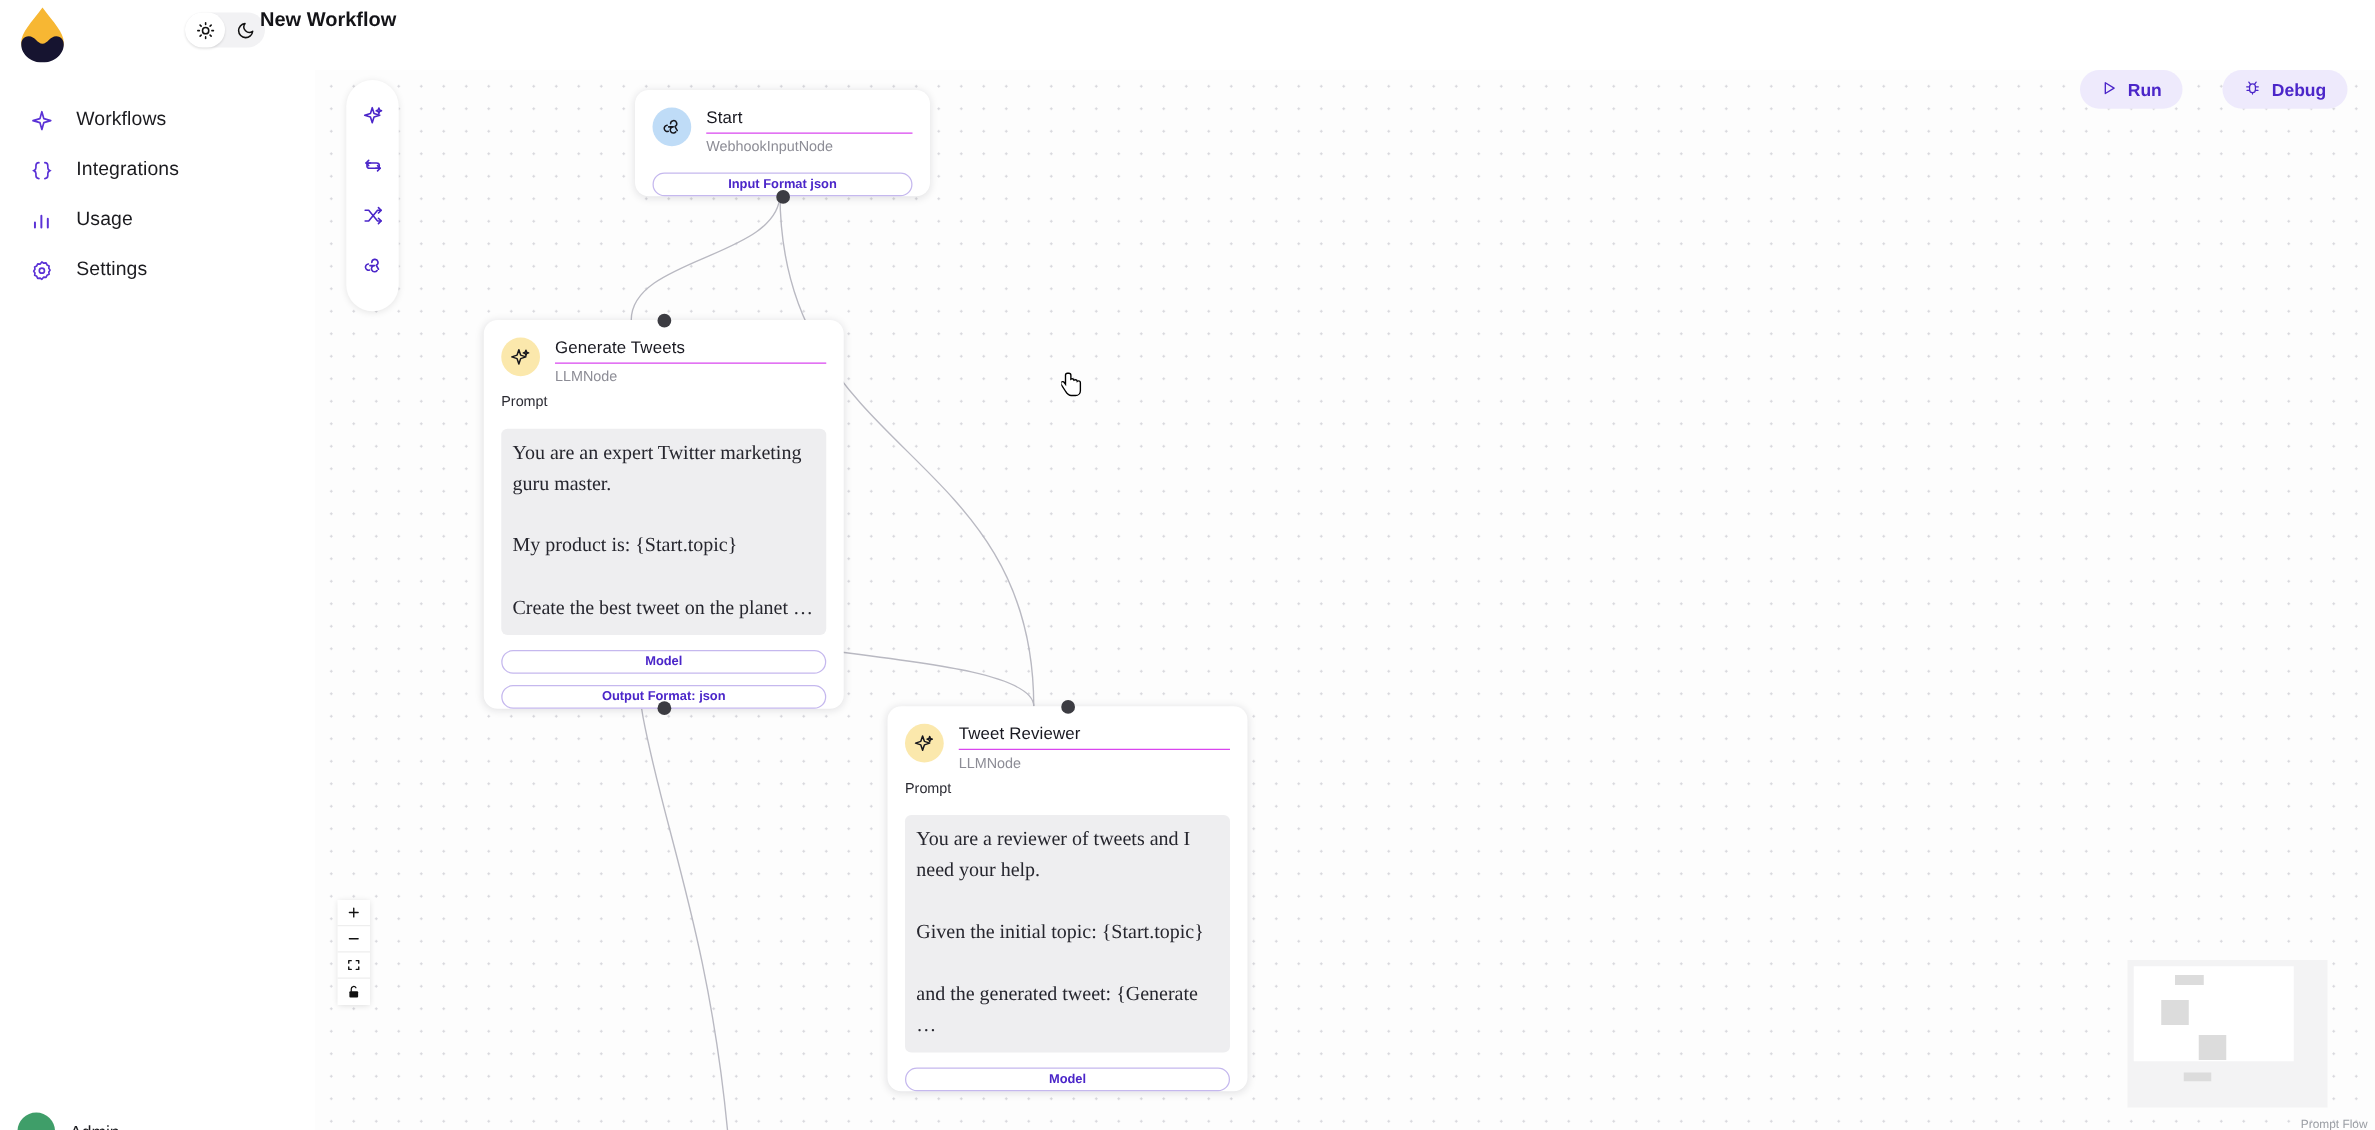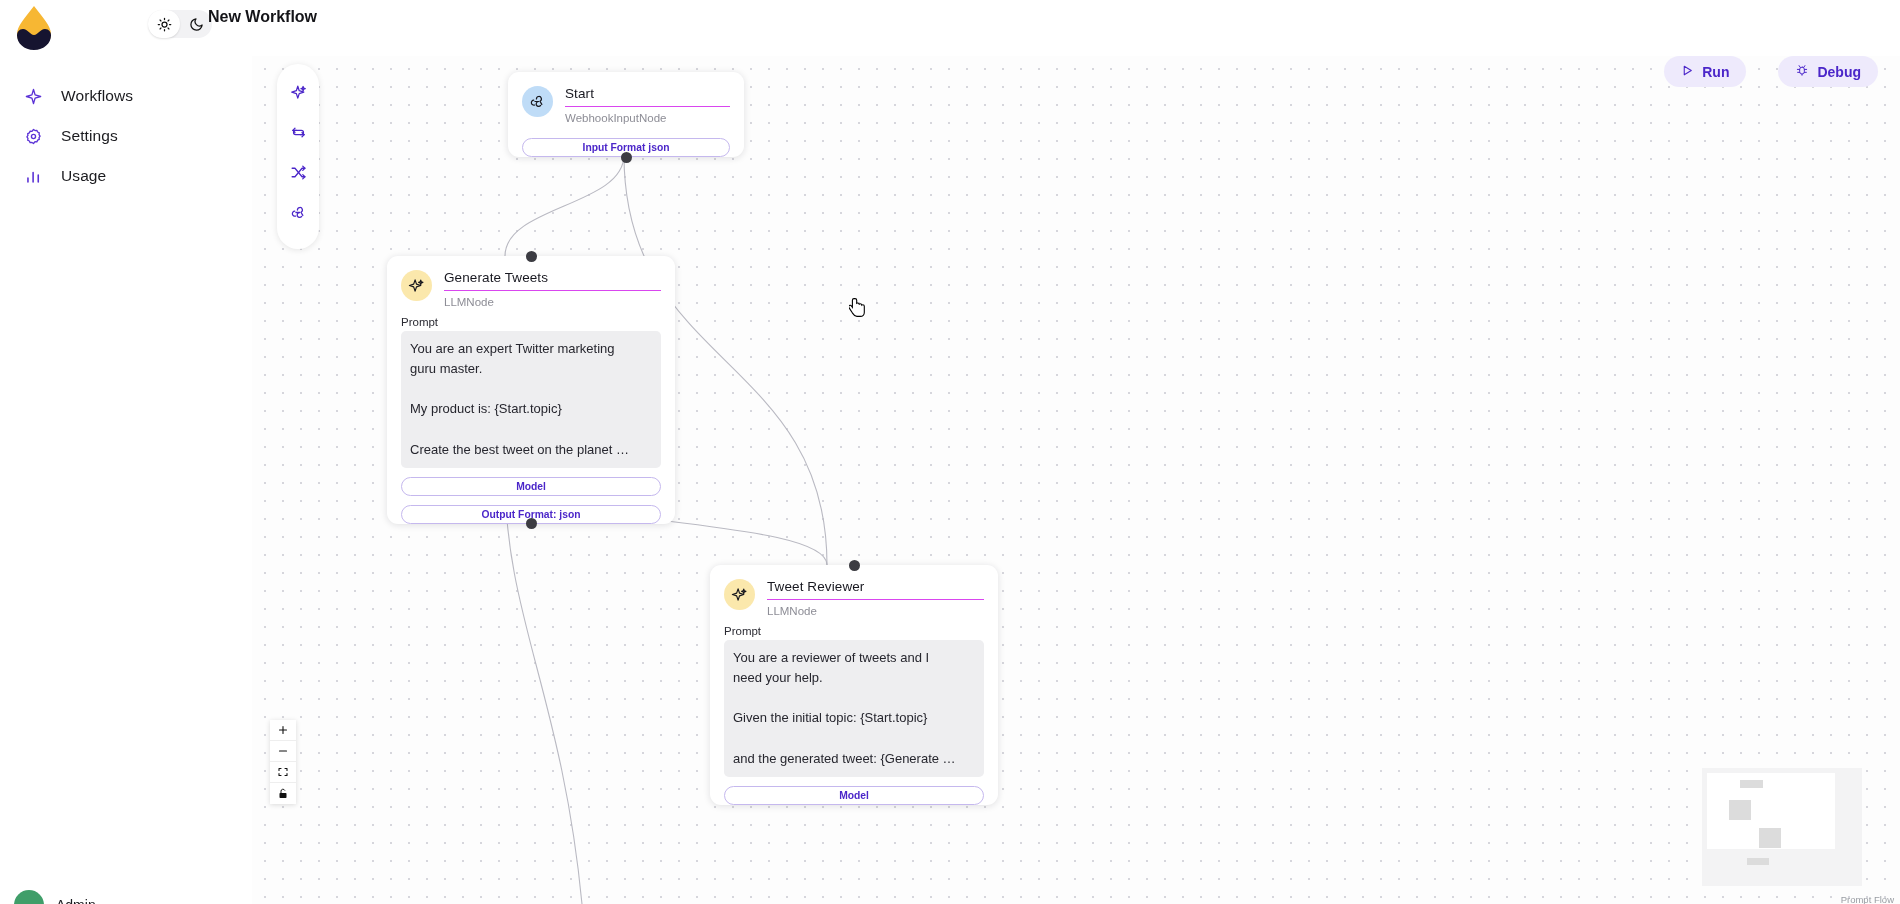--- a/index.html
+++ b/index.html
@@ -176,26 +176,26 @@
     border-bottom: 1px solid #d946ef;
   }
   .node-subtitle {
     font-size: 11.5px; color: #8d8d96; padding-top: 5px;
   }
   .prompt-label {
     font-size: 11.5px; color: #2b2b33;
     padding: 8px 14px 3px 14px;
   }
   .prompt-box {
-    margin: 0 14px;
+    margin: 12px 14px;
     background: #eeeef0;
     border-radius: 5px;
     padding: 8px 9px;
-    font-family: Liberation Sans, sans-serif;
-    font-size: 13px;
+    font-family: Liberation Serif, serif;
+    font-size: 16px;
     line-height: 1.55;
     color: #26262e;
     white-space: pre-wrap;
   }
   .pill {
     margin: 9px 14px 0 14px;
     height: 19px;
     border: 1px solid #c5b8ee;
     border-radius: 10px;
     display: flex; align-items: center; justify-content: center;
@@ -253,38 +253,47 @@
       <div class="nav-item">
         <span class="nav-ico">
           <svg width="19" height="19" viewBox="0 0 24 24" fill="none" stroke="#5b32d6" stroke-width="1.7" stroke-linejoin="round">
             <path d="M12 3 L14 10 L21 12 L14 14 L12 21 L10 14 L3 12 L10 10 Z"></path>
           </svg>
         </span>
         <span class="nav-label">Workflows</span>
       </div>
 
 
+      <div class="nav-item">
+        <span class="nav-ico">
+          <svg width="19" height="19" viewBox="0 0 24 24" fill="none" stroke="#5b32d6" stroke-width="1.7" stroke-linecap="round">
+            <path d="M9 4c-2 0-3 1-3 3v2c0 1.5-1 2.5-2 3 1 .5 2 1.5 2 3v2c0 2 1 3 3 3"></path>
+            <path d="M15 4c2 0 3 1 3 3v2c0 1.5 1 2.5 2 3-1 .5-2 1.5-2 3v2c0 2-1 3-3 3"></path>
+          </svg>
+        </span>
+        <span class="nav-label">Integrations</span>
+      </div>
+
+      <div class="nav-item">
+        <span class="nav-ico">
+          <svg width="19" height="19" viewBox="0 0 24 24" fill="none" stroke="#5b32d6" stroke-width="2" stroke-linecap="round">
+            <path d="M5 19v-5M11.5 19V7M18 19v-9"></path>
+          </svg>
+        </span>
+        <span class="nav-label">Usage</span>
+      </div>
 
       <div class="nav-item">
         <span class="nav-ico">
           <svg width="19" height="19" viewBox="0 0 24 24" fill="none" stroke="#5b32d6" stroke-width="1.7" stroke-linejoin="round">
             <path d="M12 3.2l1.9 1.3 2.3-.3 1 2.1 2.1 1-.3 2.3 1.3 1.9-1.3 1.9.3 2.3-2.1 1-1 2.1-2.3-.3L12 20.8l-1.9-1.3-2.3.3-1-2.1-2.1-1 .3-2.3L3.7 12.5 5 10.6l-.3-2.3 2.1-1 1-2.1 2.3.3Z"></path>
             <circle cx="12" cy="12" r="2.6"></circle>
           </svg>
         </span>
         <span class="nav-label">Settings</span>
-      </div>
-
-      <div class="nav-item">
-        <span class="nav-ico">
-          <svg width="19" height="19" viewBox="0 0 24 24" fill="none" stroke="#5b32d6" stroke-width="2" stroke-linecap="round">
-            <path d="M5 19v-5M11.5 19V7M18 19v-9"></path>
-          </svg>
-        </span>
-        <span class="nav-label">Usage</span>
       </div>
     </nav>
 
     <div id="user-chip">
       <div id="user-avatar"></div>
       <span id="user-name">Admin</span>
     </div>
   </aside>
 
   <div style="position:absolute;left:208px;top:8px;font-size:16px;font-weight:700;color:#141418;z-index:31;">New Workflow</div>

